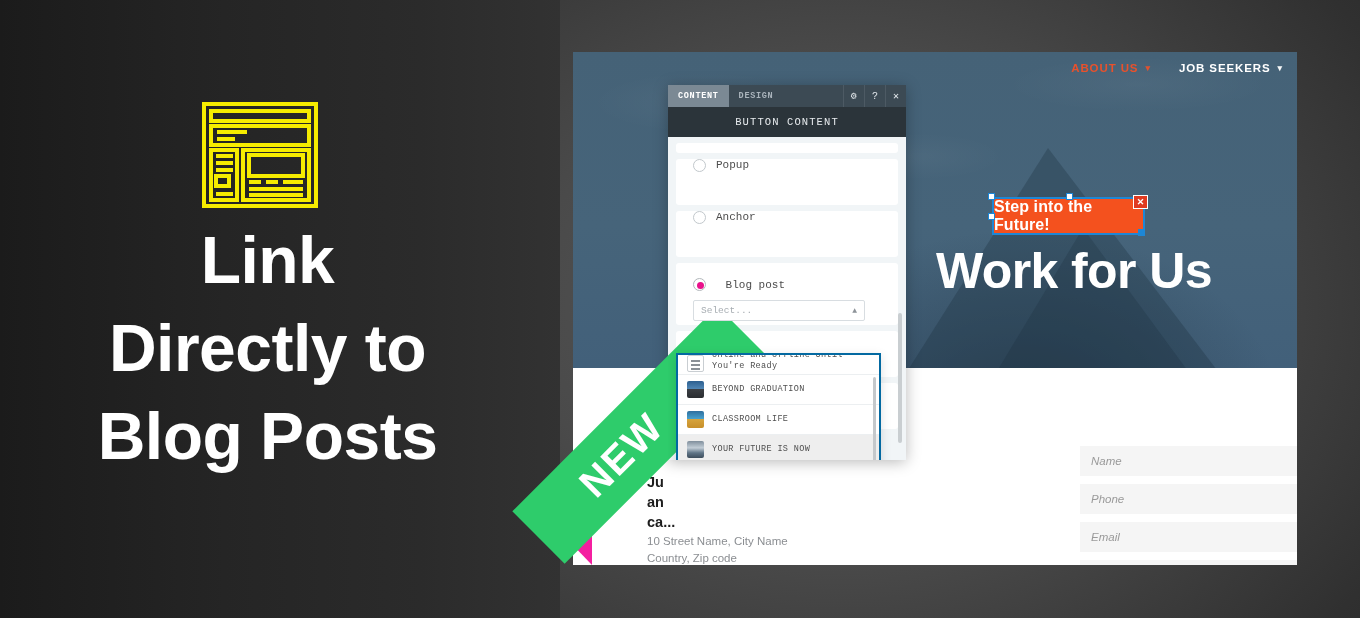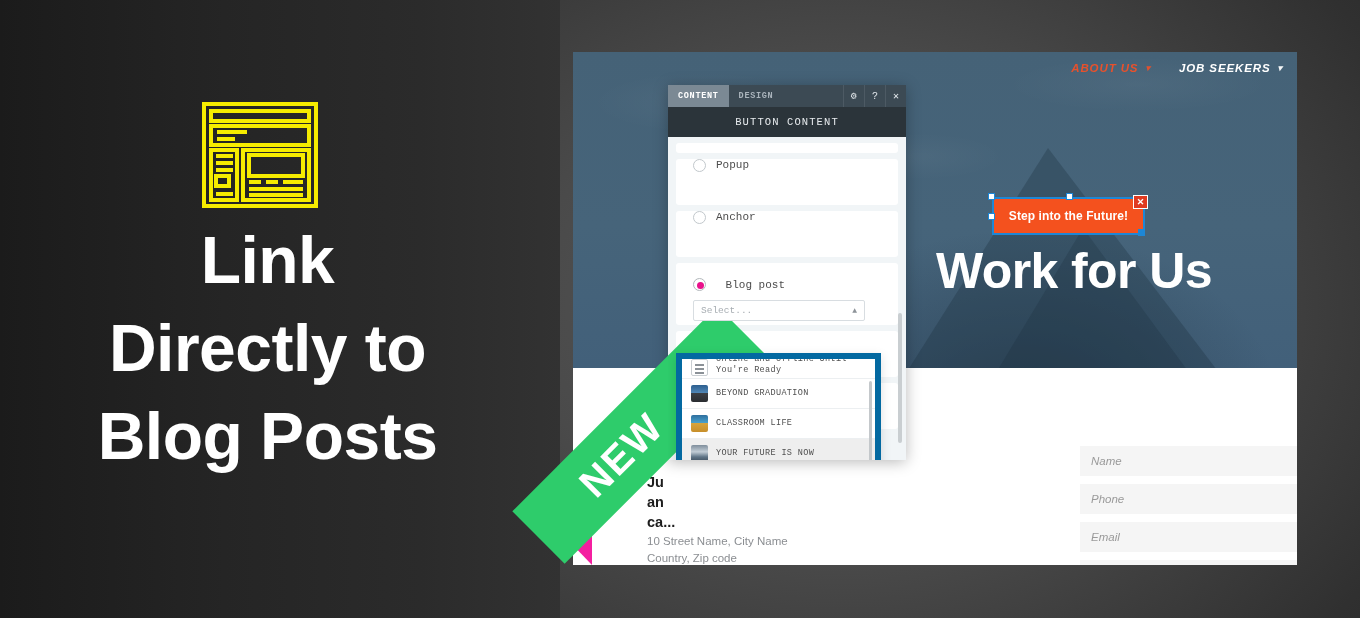--- a/index.html
+++ b/index.html
@@ -70,38 +70,38 @@
   #hero-clouds {
     position: absolute; left: 0; top: 0; width: 724px; height: 180px;
     background:
       radial-gradient(ellipse 160px 44px at 18% 28%, rgba(255,255,255,.045), rgba(255,255,255,0) 70%),
       radial-gradient(ellipse 120px 34px at 48% 58%, rgba(255,255,255,.035), rgba(255,255,255,0) 70%),
       radial-gradient(ellipse 190px 40px at 78% 18%, rgba(255,255,255,.04), rgba(255,255,255,0) 70%);
   }
 
   #nav {
     position: absolute; right: 14px; top: 10px;
-    display: flex; gap: 28px; align-items: center; font-style: italic;
+    display: flex; gap: 28px; align-items: center;
   }
   .nav-item {
     display:flex; align-items:center; gap:7px;
     font-size: 11.5px; letter-spacing: .9px; font-weight: 600;
   }
   .nav-item.active { color: #e8512c; }
   .nav-item.plain  { color: #ffffff; }
   .caret { font-size: 9px; opacity: .95; line-height: 1; }
 
   
   #cta-wrap { position: absolute; left: 419px; top: 145px; width: 153px; height: 38px; }
   #cta-btn {
     position:absolute; inset:0;
     background: #f4511e;
     border: 2px solid #1e87d6;
     color: #ffffff;
-    font-size: 12px; font-weight: 700;
+    font-size: 16px; font-weight: 700;
     display:flex; align-items:center; justify-content:center;
     letter-spacing: .1px;
   }
   .handle {
     position:absolute; width:7px; height:7px; background:#ffffff;
     border:1px solid #1e87d6;
   }
   .handle.tl { left:-4px; top:-4px; }
   .handle.tc { left:74px;  top:-4px; }
   .handle.ml { left:-4px; top:16px; }
@@ -206,21 +206,21 @@
     display:flex; align-items:center; justify-content:space-between;
     padding: 0 7px;
     font-size:9.5px; color:#a7adb2;
     position: relative; z-index: 3;
   }
   #select-caret { font-size: 8px; color:#8d9399; }
 
   
   #dropdown {
     position:absolute; left:8px; top:216px; width:205px; height:137px;
-    background:#ffffff; border:6px solid #0369a1;
+    background:#ffffff; border:2px solid #0369a1;
     box-shadow: 0 3px 10px rgba(0,0,0,.13);
     overflow:hidden; z-index: 2;
   }
   .dd-item {
     display:flex; align-items:center; gap:8px;
     height: 30px; padding-left: 9px;
     border-bottom: 1px solid #eceff1;
   }
   .dd-item.first { height: 20px; align-items: flex-end; padding-bottom: 2px; }
   .dd-item.sel { background:#eeeeee; }

